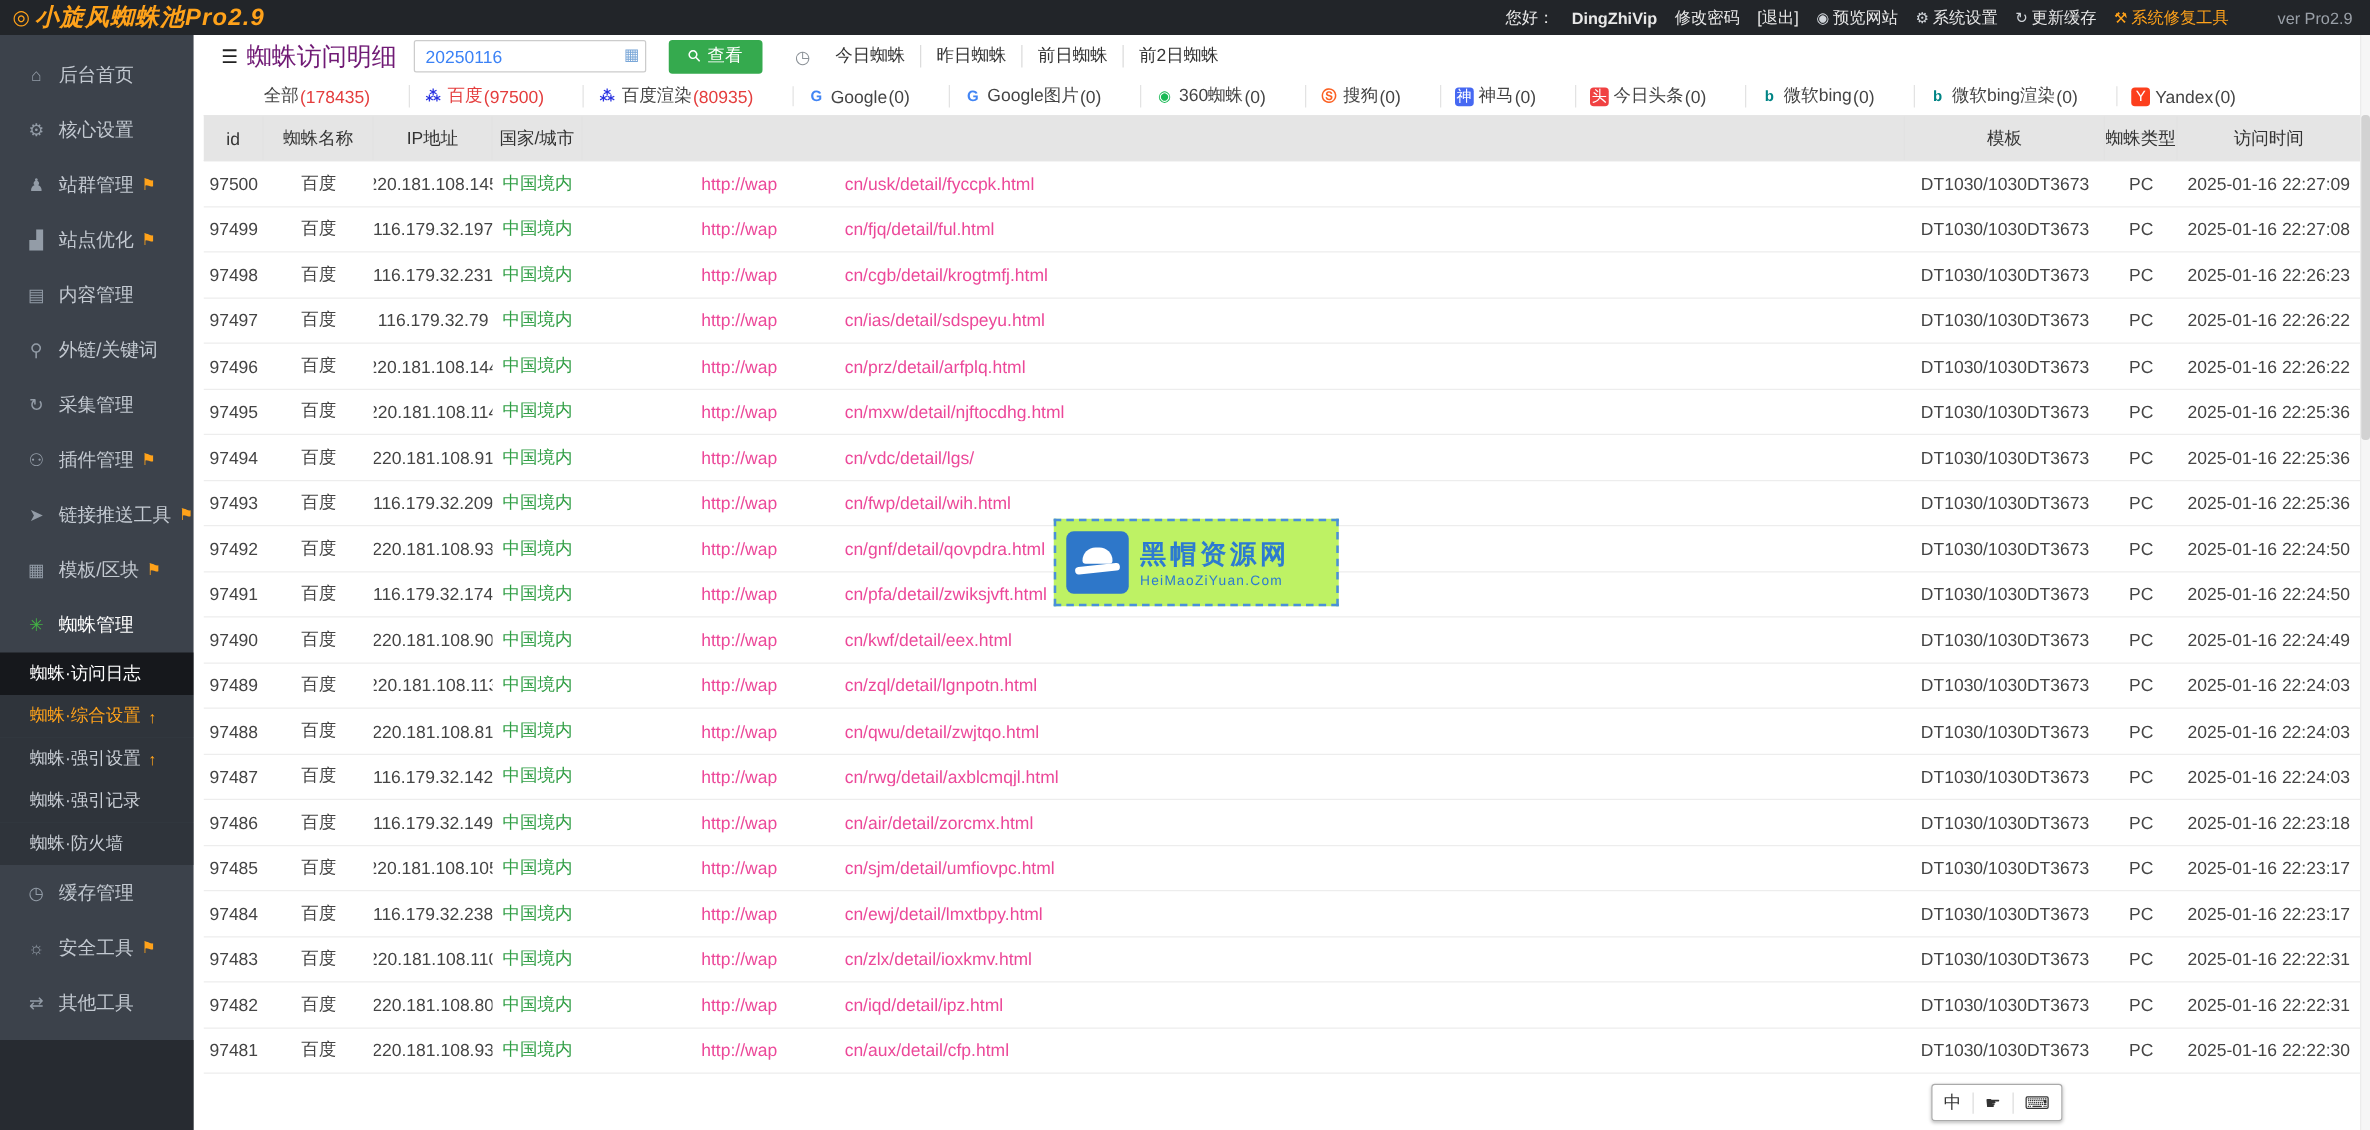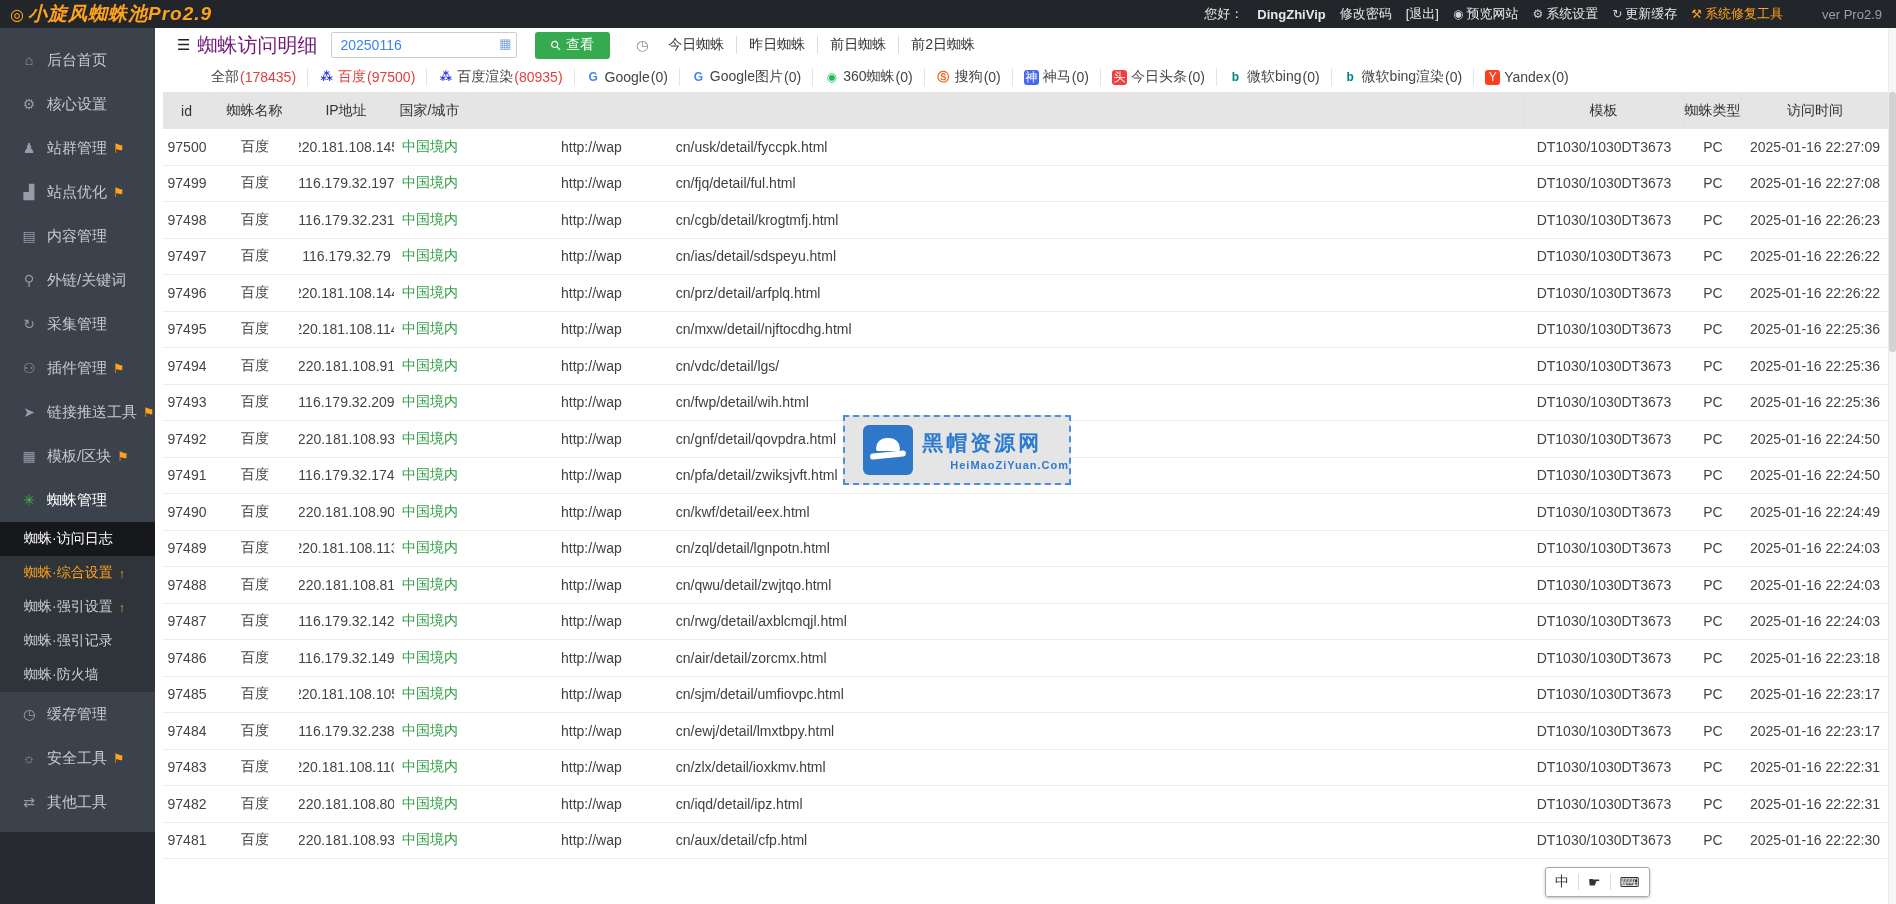--- a/index.html
+++ b/index.html
@@ -43,21 +43,21 @@
   .calendar-icon{position:absolute;right:6px;top:4px;color:#7aa7d8;font-size:13px;cursor:pointer;}
   .view-btn{margin-left:18px;height:27px;background:#35aa4e;color:#fff;border:none;border-radius:3px;
     padding:0 16px;font-size:14px;cursor:pointer;display:flex;align-items:center;gap:5px;
     font-family:"Liberation Sans","DejaVu Sans",sans-serif;}
   .view-btn .mag{display:inline-block;transform:rotate(-45deg);font-size:13px;}
   .quick-links{display:flex;align-items:center;margin-left:26px;}
   .stopwatch{color:#8b9197;font-size:14px;margin-right:8px;}
   .quick-links a{color:#333;text-decoration:none;padding:0 12px;cursor:pointer;}
   .quick-links a + a{border-left:1px solid #dcdcdc;}
   
-  .filterbar{height:30px;display:flex;align-items:center;padding-left:26px;font-size:14px;color:#444;}
+  .filterbar{height:30px;display:flex;align-items:center;padding-left:26px;font-size:14px;color:#444;gap:20px;}
   .ftab{display:flex;align-items:center;padding:0 11px;cursor:pointer;text-decoration:none;color:#444;}
   .ftab + .ftab{border-left:1px solid #e3e3e3;}
   .ftab .ficon{display:inline-block;min-width:15px;text-align:center;border-radius:3px;
     font-size:12px;line-height:15px;margin-right:4px;font-style:normal;}
   .ftab .fcount{margin-left:1px;}
   .ftab .fcount[data-count="hot"]{color:#e43d3d;}
   .ftab[data-state="active"] .flabel,.ftab[data-state="active"] .fcount{color:#e43d3d;}
   
   .table{margin:0 8px;}
   .thead{display:flex;height:35px;background:#e5e5e5;border-top:1px solid #e6e6e6;border-bottom:1px solid #e6e6e6;
@@ -69,41 +69,41 @@
   .c-ip{width:95px;flex:none;}
   .c-region{width:72px;flex:none;}
   .th.c-url{width:810px;flex:none;}
   .th.c-fill{flex:1;}
   .c-tpl{width:160px;flex:none;}
   .c-type{width:58px;flex:none;}
   .c-time{width:146px;flex:none;}
   .tr{display:flex;height:35.5px;align-items:center;border-bottom:1px solid #ededed;font-size:14px;color:#444;}
   .td{display:flex;align-items:center;justify-content:center;overflow:hidden;white-space:nowrap;}
   .td.c-region{color:#2f9e44;}
-  .td.c-url{flex:1;justify-content:flex-start;padding-left:95px;color:#404040;text-align:center;}
+  .td.c-url{flex:1;justify-content:flex-start;padding-left:95px;color:#ec4899;text-align:center;}
   .censor{display:inline-block;width:54px;height:14px;background:#fff;}
   
   .pagination{position:absolute;left:0;right:0;top:828px;display:flex;justify-content:center;align-items:center;}
   .pg{min-width:26px;height:26px;box-sizing:border-box;border:1px solid #35aa4e;border-radius:4px;
     color:#35aa4e;background:#fff;display:flex;align-items:center;justify-content:center;
     font-size:14px;margin:0 3px;padding:0 7px;text-decoration:none;cursor:pointer;}
   .pg[data-state="active"]{background:#35aa4e;color:#fff;}
   .pg[data-state="ellipsis"]{border:none;color:#999;padding:0 1px;min-width:10px;cursor:default;}
   .pg-total{cursor:default;}
   
-  .watermark{position:absolute;left:843px;top:415px;width:228px;height:70px;background:#e5e5e5;
-    border:2px dashed #4a90d9;display:flex;align-items:center;padding-left:8px;box-sizing:border-box;z-index:20;justify-content:flex-end;}
+  .watermark{position:absolute;left:843px;top:415px;width:228px;height:70px;background:#bef264;
+    border:2px dashed #4a90d9;display:flex;align-items:center;padding-left:8px;box-sizing:border-box;z-index:20;}
   .wm-logo{width:50px;height:50px;background:#2e77c9;border-radius:6px;position:relative;flex:none;}
   .wm-logo:before{content:"";position:absolute;left:13px;top:13px;width:24px;height:13px;
     background:#fff;border-radius:12px 12px 3px 3px;}
   .wm-logo:after{content:"";position:absolute;left:7px;top:27px;width:36px;height:6px;
     background:#fff;border-radius:4px;transform:rotate(-6deg);}
   .wm-text{margin-left:9px;color:#2d7bd0;}
   .wm-title{font-size:21px;font-weight:bold;letter-spacing:3px;}
-  .wm-sub{font-size:11px;font-weight:bold;letter-spacing:1px;margin-top:2px;margin-left:28px;}
+  .wm-sub{font-size:11px;font-weight:normal;letter-spacing:1px;margin-top:2px;}
   
   .ime{position:absolute;left:1545px;top:867px;height:28px;background:rgba(255,255,255,.97);
     border:1px solid #aaa;border-radius:3px;box-shadow:0 1px 3px rgba(0,0,0,.25);
     display:flex;align-items:center;z-index:25;cursor:pointer;}
   .ime span{padding:0 9px;font-size:14px;color:#333;}
   .ime span + span{border-left:1px solid #ddd;}
   
   .scrollbar{position:absolute;right:0;top:0;width:7px;height:876px;background:#f6f6f6;border-left:1px solid #ececec;}
   .scroll-thumb{position:absolute;right:0;top:64px;width:7px;height:260px;background:#d2d2d2;border-radius:3px;}
 </style>

